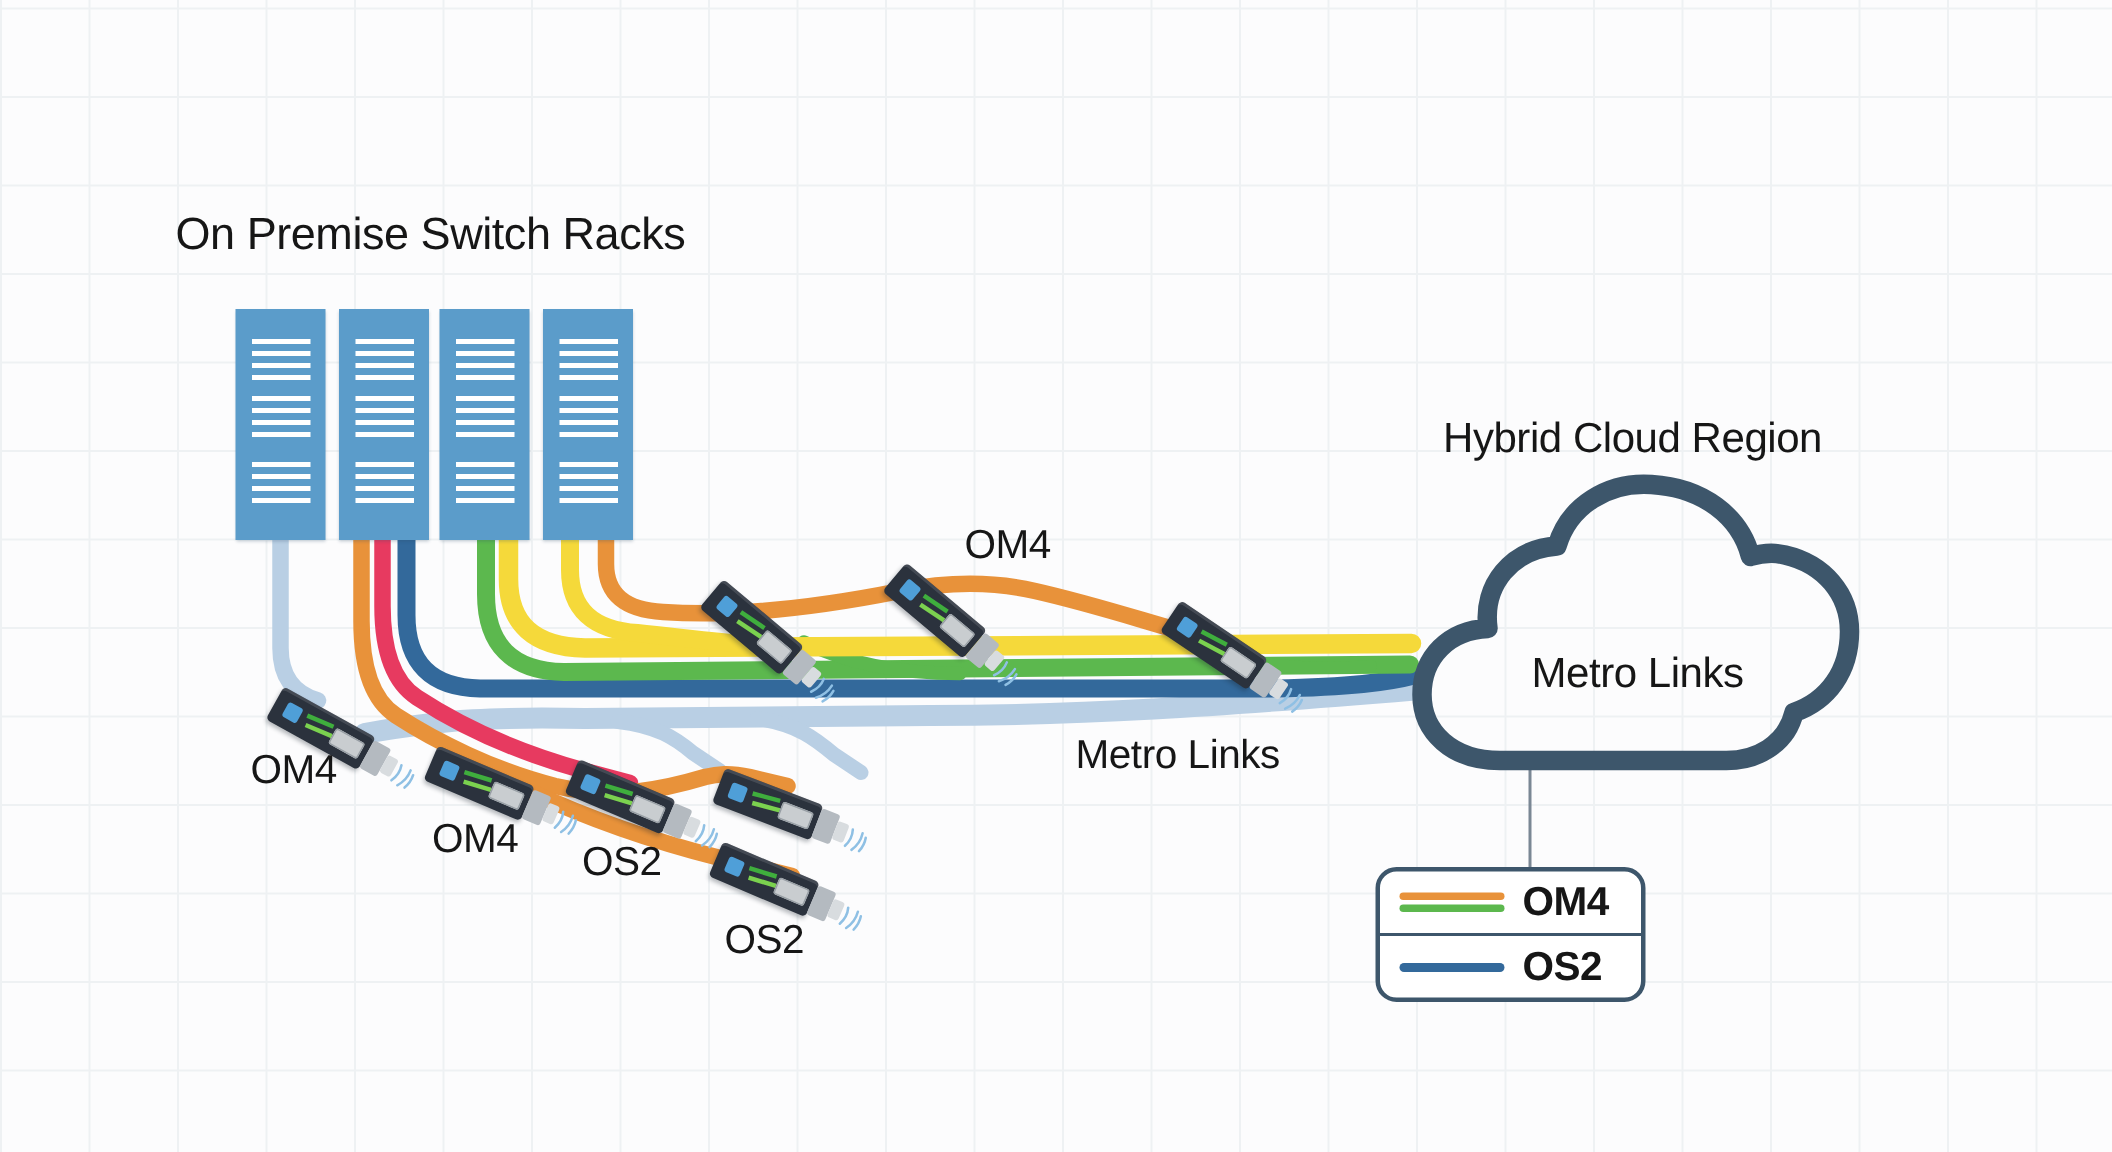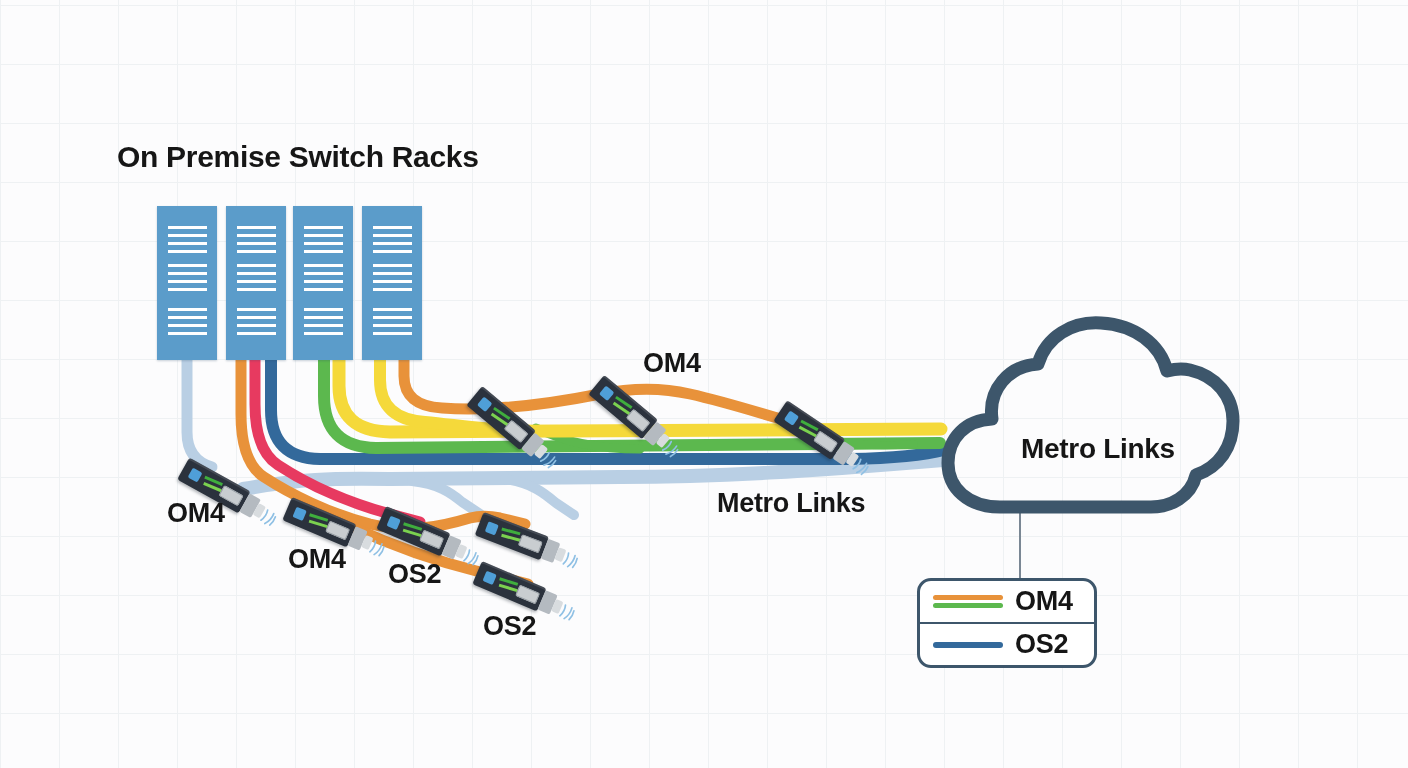--- a/index.html
+++ b/index.html
@@ -48,21 +48,21 @@
   .xs1{position:absolute;left:23px;top:7px;width:19px;height:3px;background:#3fae3d;transform:rotate(-6deg);}
   .xs2{position:absolute;left:25px;top:13px;width:19px;height:3px;background:#7bd24f;transform:rotate(-6deg);}
   .xplate{position:absolute;left:44px;top:7px;width:22px;height:12px;background:#c9cdd0;
           border-radius:2px;box-shadow:inset 0 0 0 1px #989fa5;}
   .xcap{position:absolute;left:70px;top:2px;width:13px;height:21px;background:#b4bac0;border-radius:2px;}
   .xtip{position:absolute;left:83px;top:6px;width:8px;height:13px;background:#d8dcdf;border-radius:2px;}
   .xwsk{position:absolute;left:91px;top:0;}
   .xwsk path{fill:none;stroke:#8fc0e4;stroke-width:1.7;stroke-linecap:round;}
 
   
-  .lbl{position:absolute;font-weight:700;white-space:nowrap;z-index:4;letter-spacing:-.3px;}
+  .lbl{position:absolute;font-weight:400;white-space:nowrap;z-index:4;letter-spacing:-.3px;}
   .lbl.s27{font-size:27px}
   .lbl.s28{font-size:28px}
   .lbl.s30{font-size:30px}
 
   
   .legend{position:absolute;left:917px;top:578px;width:180px;height:90px;z-index:4;
           background:#fff;border:3px solid var(--cloud-outline);border-radius:14px;
           box-sizing:border-box;display:flex;flex-direction:column;}
   .legend .row{flex:1;display:flex;align-items:center;padding-left:13px;}
   .legend .row + .row{border-top:2px solid var(--cloud-outline);}
@@ -238,20 +238,21 @@
         <i class="xplate"></i>
       </div>
     <i class="xcap"></i>
       <i class="xtip"></i>
     <svg class="xwsk" width="16" height="26">
         <path d="M2,20 Q5,14 3,8 M7,21 Q11,15 10,8 M12,20 Q14,15 13,10"></path>
       </svg>
   </div>
 
   <div class="lbl s30" style="left:117px;top:140px">On Premise Switch Racks</div>
+  <div class="lbl s28" style="left:962px;top:276px">Hybrid Cloud Region</div>
   <div class="lbl s28" style="left:1021px;top:433px">Metro Links</div>
   <div class="lbl s27" style="left:717px;top:488px">Metro Links</div>
   <div class="lbl s27" style="left:643px;top:348px">OM4</div>
   <div class="lbl s27" style="left:167px;top:498px">OM4</div>
   <div class="lbl s27" style="left:288px;top:544px">OM4</div>
   <div class="lbl s27" style="left:388px;top:559px">OS2</div>
   <div class="lbl s27" style="left:483px;top:611px">OS2</div>
 
   <div class="legend">
     <div class="row">

